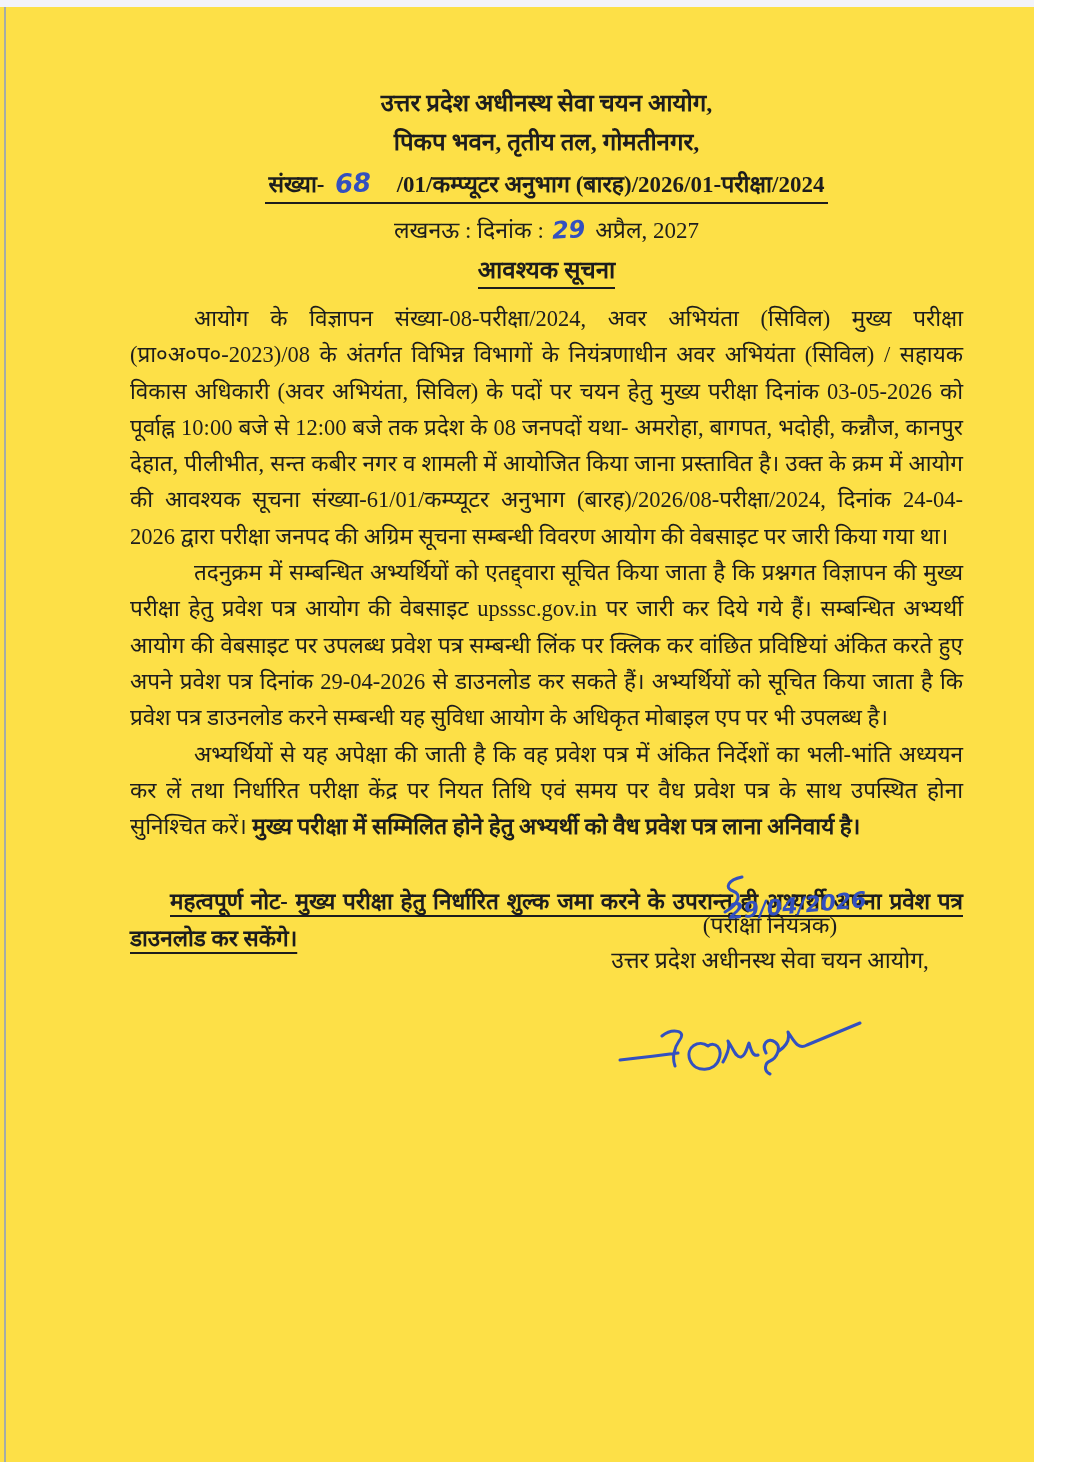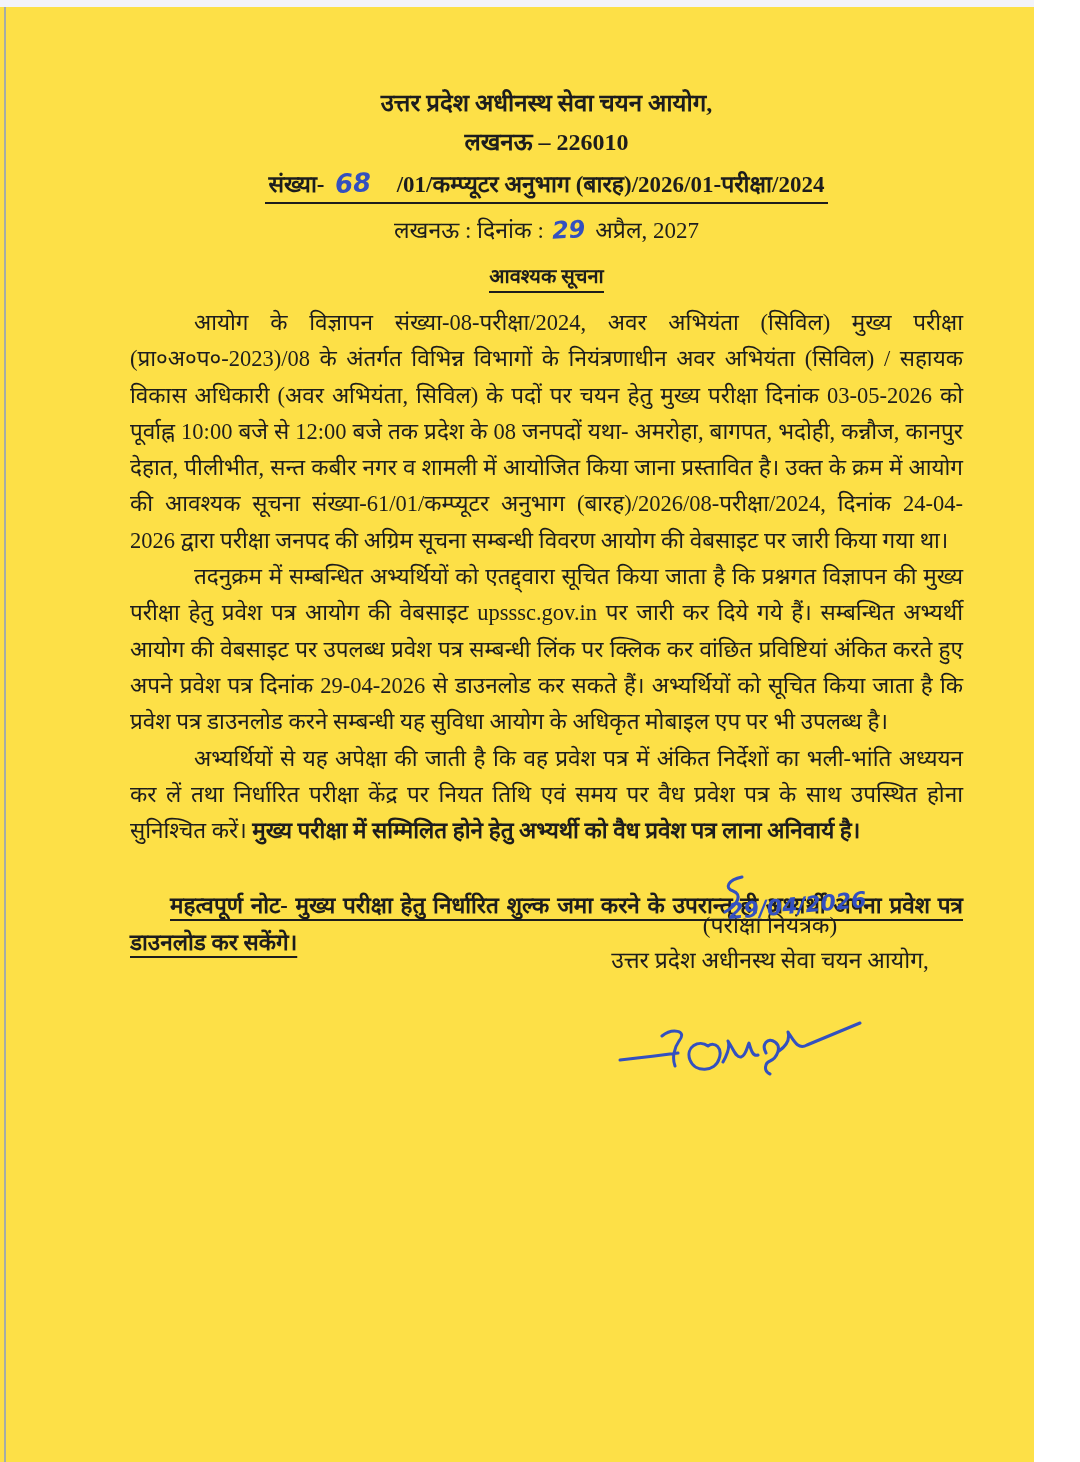--- a/index.html
+++ b/index.html
@@ -71,23 +71,23 @@
   .hw-day { font-size: 24px; margin: 0 10px 0 8px; }
 
   .date-line {
     text-align: center;
     font-size: 23px;
     margin-top: 9px;
   }
 
   .notice-title {
     text-align: center;
-    font-size: 20px;
-    font-weight: bold;
-    margin-top: 17px;
+    font-size: 24px;
+    font-weight: bold;
+    margin-top: 7px;
   }
   .notice-title .t-underline {
     display: inline-block;
     border-bottom: 2px solid #1d1d1d;
     padding-bottom: 2px;
   }
 
   .body-text p {
     font-size: 22.5px;
     line-height: 36.3px;
@@ -144,21 +144,21 @@
 <body>
 
 <div class="page">
   <div class="top-strip"></div>
   <div class="edge-line"></div>
 
   <div class="content">
 
     <div class="header">
       <div>उत्तर प्रदेश अधीनस्थ सेवा चयन आयोग,</div>
-      <div>लखनऊ – 226010</div>
+      <div>पिकप भवन, तृतीय तल, गोमतीनगर,</div>
     </div>
 
     <div class="ref-line">
       <span class="ref-underline">
         <span>संख्या-</span><span class="hw hw-ref">68</span><span>/01/कम्प्यूटर अनुभाग (बारह)/2026/01-परीक्षा/2024</span>
       </span>
     </div>
 
     <div class="date-line">
       <span>लखनऊ : दिनांक :</span><span class="hw hw-day">29</span><span>अप्रैल, 2027</span>

